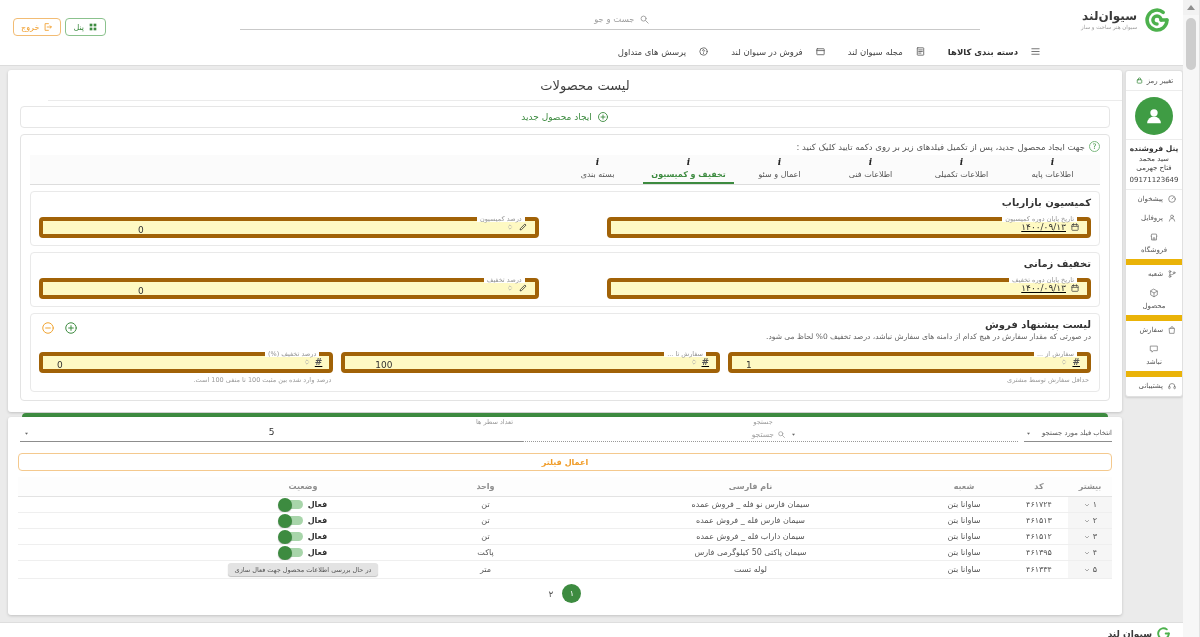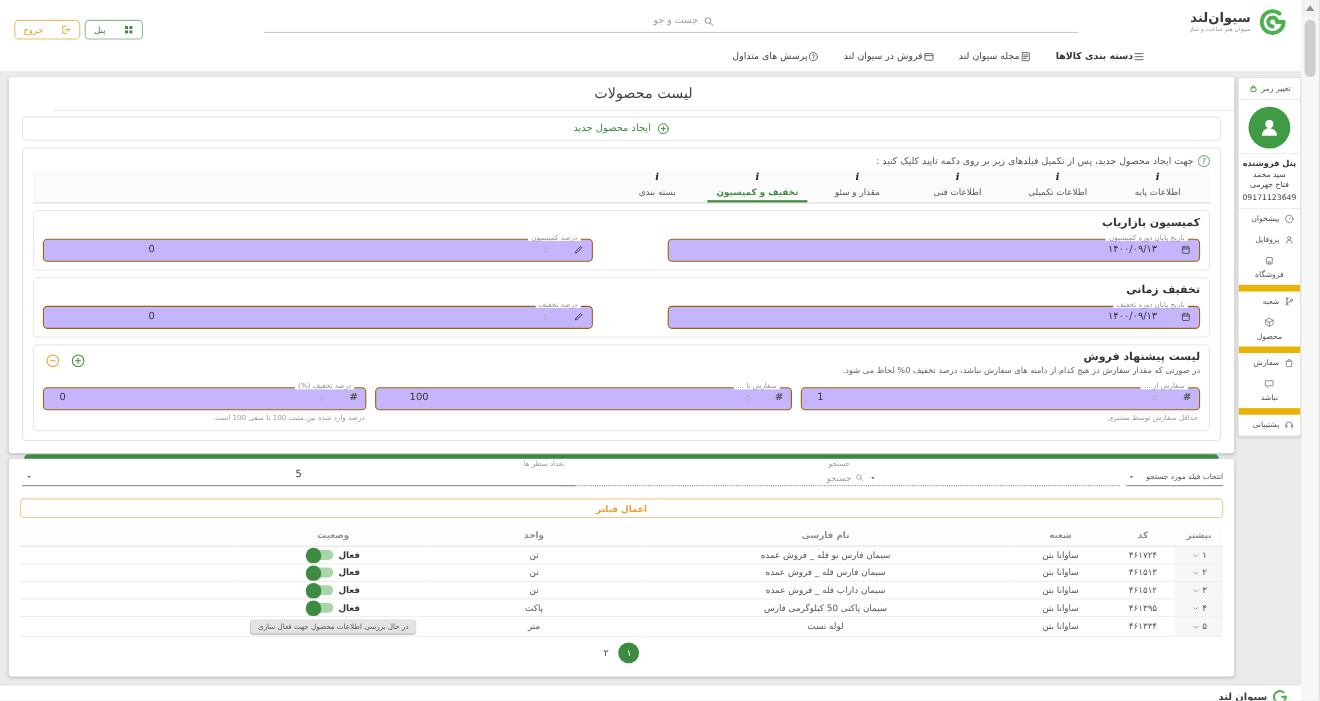--- a/index.html
+++ b/index.html
@@ -15,25 +15,25 @@
 
   
   .topbar { position:absolute; top:0; right:17px; left:0; height:66px; background:#fff; border-bottom:1px solid #dcdcdc; z-index:5; }
   .logo { position:absolute; right:12px; top:6px; display:flex; align-items:center; gap:6px; }
   .logo-text-name { font-size:12px; font-weight:bold; color:#3a3a3a; line-height:1.1; }
   .logo-text-tag { font-size:5.5px; color:#9a9a9a; }
   .h-search { position:absolute; right:203px; top:9px; width:740px; height:21px; border-bottom:1px solid #c9c9c9; display:flex; align-items:center; justify-content:center; gap:4px; color:#9e9e9e; }
   .h-search input { width:64px; border:none; outline:none; background:transparent; font-size:8.5px; font-family:inherit; color:#444; }
   .h-search input::placeholder { color:#9e9e9e; }
   .h-btns { position:absolute; left:13px; top:18px; display:flex; gap:4px; }
-  .hbtn { display:flex; align-items:center; gap:16px; background:#fff; border-radius:4px; font-size:8px; padding:3px 7px; cursor:pointer; font-family:inherit; }
+  .hbtn { display:flex; align-items:center; gap:4px; background:#fff; border-radius:4px; font-size:8px; padding:3px 7px; cursor:pointer; font-family:inherit; }
   .btn-panel { color:#3d8b40; border:1px solid #8bc28d; }
   .btn-logout { color:#f09c28; border:1px solid #f2bc74; }
   .navbar { position:absolute; top:46px; right:142px; display:flex; gap:22px; align-items:center; }
-  .nav-item { display:flex; align-items:center; gap:0; font-size:8.5px; color:#444; cursor:pointer; }
+  .nav-item { display:flex; align-items:center; gap:12px; font-size:8.5px; color:#444; cursor:pointer; }
   .nav-item.bold span { font-weight:bold; color:#333; }
   .nav-item .ic { color:#5a5a5a; }
 
   
   .sidebar { position:absolute; right:17px; top:70px; width:58px; background:#fff; border:1px solid #e0e0e0; border-radius:3px; box-shadow:0 1px 2px rgba(0,0,0,.12); z-index:4; }
   .pw-row { display:flex; align-items:center; justify-content:center; gap:3px; padding:5px 2px; border-bottom:1px solid #ececec; font-size:7px; color:#555; cursor:pointer; }
   .pw-row .ic { color:#3d8b40; }
   .avatar-wrap { padding:6px 0 4px; display:flex; justify-content:center; border-bottom:1px solid #ececec; }
   .avatar { width:38px; height:38px; border-radius:50%; background:#3f9c44; display:flex; align-items:center; justify-content:center; }
   .panel-title { font-size:7.5px; font-weight:bold; text-align:center; color:#333; padding:4px 1px 2px; }
@@ -59,23 +59,23 @@
   .tab { width:91px; text-align:center; padding:3px 0 5px; font-size:8px; color:#555; cursor:pointer; }
   .tab .tabi { display:block; font-size:9px; font-weight:bold; font-style:italic; color:#222; font-family:"DejaVu Serif", serif; line-height:1.1; }
   .tab .lbl { display:block; margin-top:2px; }
   .tab.active { color:#3d8b40; border-bottom:2px solid #3d8b40; padding-bottom:3px; }
   .tab.active .lbl { font-weight:bold; }
 
   .section { border:1px solid #e9e9e9; border-radius:4px; margin-top:6px; padding:5px 8px 7px; }
   .sec-title { font-size:10px; font-weight:bold; color:#333; margin-bottom:9px; }
   .row2 { display:flex; justify-content:space-between; }
   .col-r { width:46%; } .col-l { width:47.5%; }
-  .mfield { position:relative; border:1px solid #a16207; border-radius:4px; height:21px; background:#c4b5fd; }
+  .mfield { position:relative; border:4px solid #a16207; border-radius:4px; height:21px; background:#fef9c3;text-decoration:underline; }
   .mlabel { position:absolute; top:-5px; right:10px; background:#fff; padding:0 3px; font-size:6.5px; color:#949494; line-height:1; white-space:nowrap; }
-  .mf-content { display:flex; align-items:center; height:100%; padding:0 7px; gap:21px; }
+  .mf-content { display:flex; align-items:center; height:100%; padding:0 7px; gap:4px; }
   .mf-content .ic { color:#444; }
   .mf-content .spin { color:#a9a9a9; }
   .mval { font-size:9px; color:#333; }
   .val-abs { position:absolute; top:4px; font-size:9px; color:#333; direction:ltr; }
   .hash { font-size:9px; font-weight:bold; color:#555; line-height:1; }
   .pencil-ic { color:#222 !important; }
 
   .off-head { display:flex; justify-content:space-between; align-items:flex-start; }
   .off-sub { font-size:7.5px; color:#666; margin:2px 0 8px; }
   .pm-row { display:flex; gap:9px; padding:2px 4px 0 2px; }
@@ -309,21 +309,21 @@
         <div class="tab">
           <span class="tabi">i</span>
           <span class="lbl">اطلاعات تکمیلی</span>
         </div>
         <div class="tab">
           <span class="tabi">i</span>
           <span class="lbl">اطلاعات فنی</span>
         </div>
         <div class="tab">
           <span class="tabi">i</span>
-          <span class="lbl">مقدار و سئو</span>
+          <span class="lbl">اعمال و سئو</span>
         </div>
         <div class="tab active">
           <span class="tabi">i</span>
           <span class="lbl">تخفیف و کمیسیون</span>
         </div>
         <div class="tab">
           <span class="tabi">i</span>
           <span class="lbl">بسته بندی</span>
         </div>
       </div>

